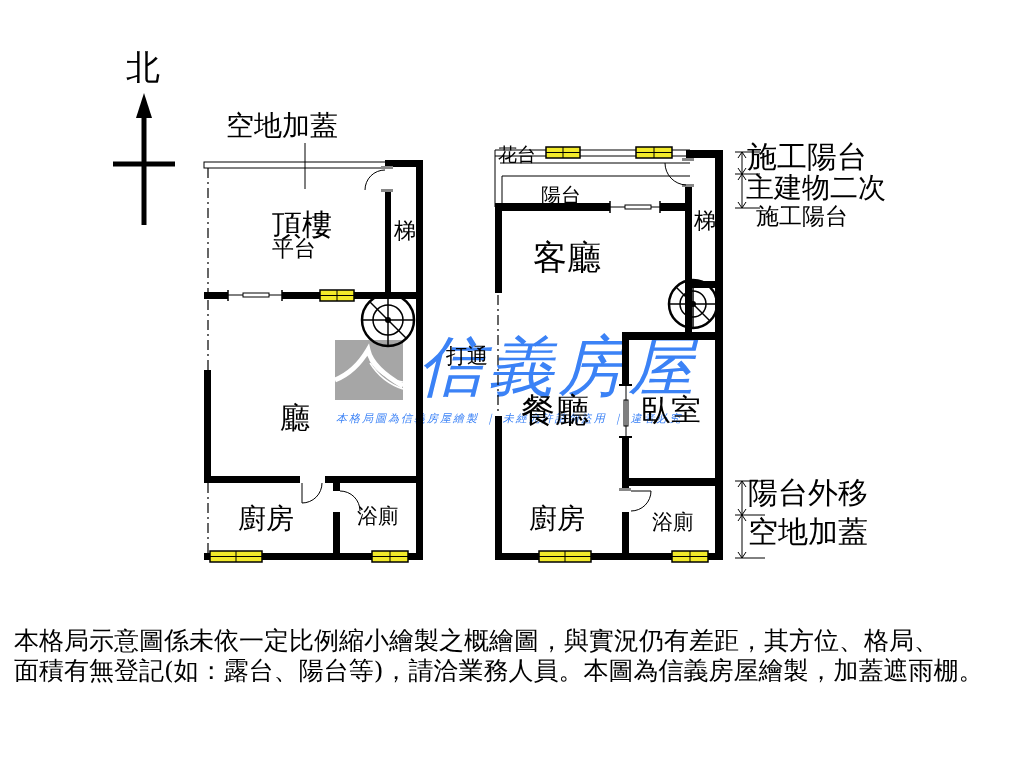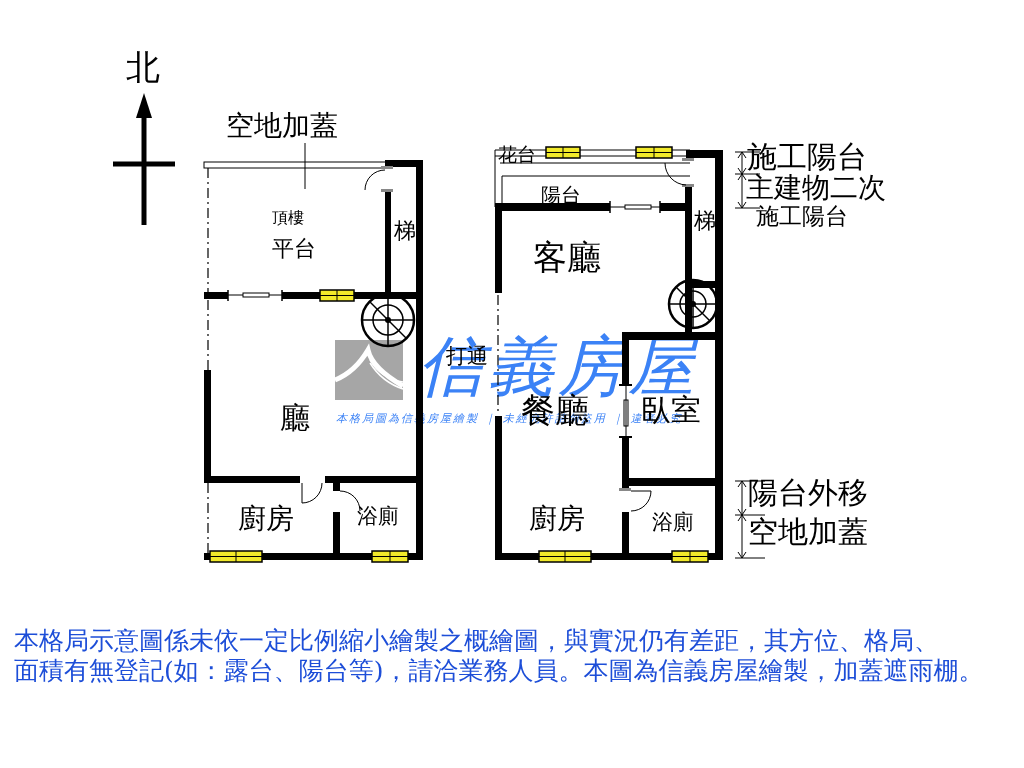--- a/index.html
+++ b/index.html
@@ -5,21 +5,21 @@
   html, body { margin:0; padding:0; background:#ffffff; }
   body { width:1024px; height:768px; position:relative; overflow:hidden;
          font-family:"DejaVu Serif", "Liberation Serif", serif; color:#000; }
   .canvas { position:absolute; left:0; top:0; width:1024px; height:768px; }
   svg { position:absolute; left:0; top:0; }
   .lbl { position:absolute; white-space:nowrap; line-height:1; color:#000;
          font-family:"DejaVu Serif", "Liberation Serif", serif; }
   .wm-text { position:absolute; white-space:nowrap; line-height:1; color:#3b82f6;
              font-family:"DejaVu Sans", "Liberation Sans", sans-serif;font-style:italic; }
   .disclaimer { position:absolute; left:14px; top:626px; width:1000px;
-                font-size:25px; line-height:30px; color:#1d4ed8;
+                font-size:25px; line-height:30px; color:#000000;
                 font-family:"DejaVu Serif", "Liberation Serif", serif; }
   .disclaimer div { white-space:nowrap; }
 </style>
 </head>
 <body>
 
 <div class="canvas">
 
   <svg width="1024" height="768">
     <rect x="335" y="340" width="68" height="60" fill="#a6a6a6"></rect>
@@ -184,21 +184,21 @@
         <line x1="735" y1="558" x2="765" y2="558" stroke="#000" stroke-width="1"></line>
         <line x1="742" y1="481" x2="742" y2="558" stroke="#000" stroke-width="1"></line>
         <path d="M738 487 L742 481 L746 487 M738 509 L742 515 L746 509 M738 521 L742 515 L746 521 M738 552 L742 558 L746 552" stroke="#000" fill="none" stroke-width="1"></path>
       </g>
     </g>
   </svg>
 
   <div class="lbl" style="left:126px; top:50px; font-size:34px;">北</div>
 
   <div class="lbl" style="left:226px; top:112px; font-size:28px;">空地加蓋</div>
-  <div class="lbl" style="left:272px; top:210px; font-size:16px;">頂樓</div>
+  <div class="lbl" style="left:272px; top:210px; font-size:30px;">頂樓</div>
   <div class="lbl" style="left:272px; top:238px; font-size:22px;">平台</div>
   <div class="lbl" style="left:394px; top:220px; font-size:22px;">梯</div>
   <div class="lbl" style="left:280px; top:403px; font-size:30px;">廳</div>
   <div class="lbl" style="left:238px; top:505px; font-size:28px;">廚房</div>
   <div class="lbl" style="left:357px; top:506px; font-size:21px;">浴廁</div>
 
   <div class="lbl" style="left:498px; top:145px; font-size:19px;">花台</div>
   <div class="lbl" style="left:541px; top:179px; font-size:20px;margin-top:6px;">陽台</div>
   <div class="lbl" style="left:694px; top:210px; font-size:22px;">梯</div>
   <div class="lbl" style="left:533px; top:240px; font-size:34px;">客廳</div>

